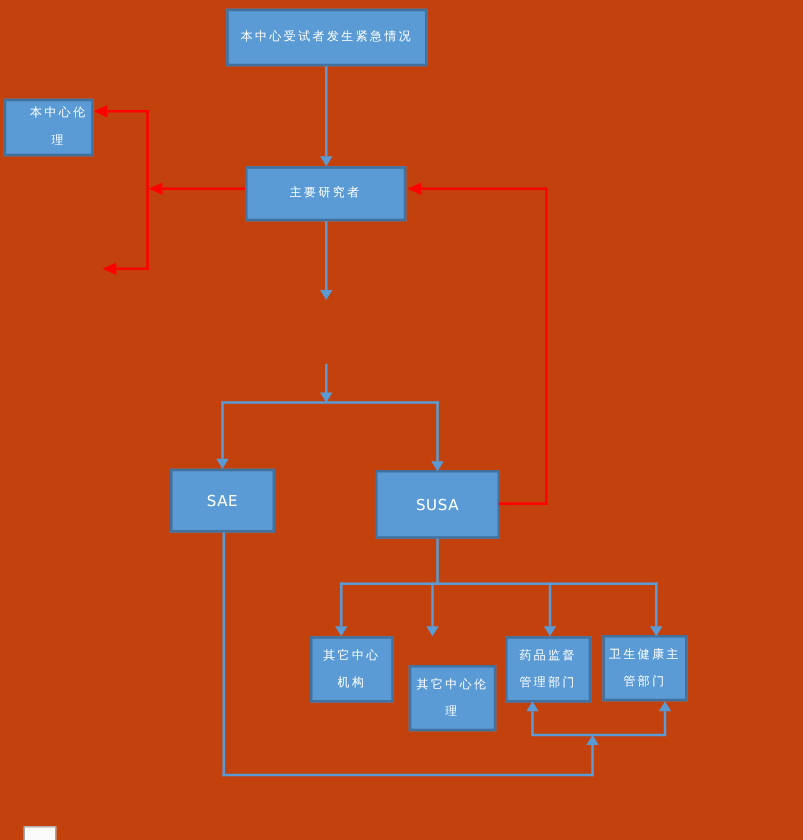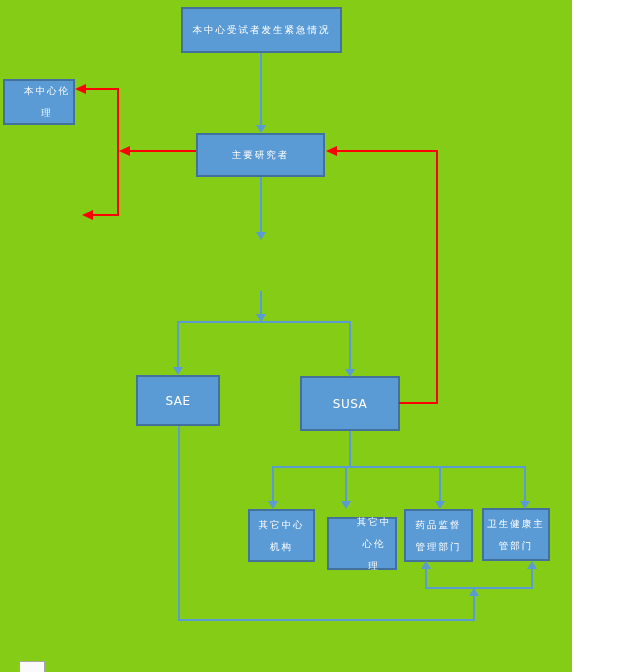--- a/index.html
+++ b/index.html
@@ -4,22 +4,22 @@
 <style>
   :root {
     --box-fill: #5b9bd5;
     --box-border: #41719c;
     --line-blue: #5b9bd5;
     --line-red: #ff0000;
   }
   * { margin:0; padding:0; box-sizing:border-box; }
   body { background:#fff; font-family:"DejaVu Sans", sans-serif; }
   .stage {
-    position:relative; width:572px; height:672px;
-    background:#84cc16; overflow:hidden;
+    position:relative; width:642px; height:672px;
+    background:#c2410c; overflow:hidden;
   }
   .node {
     position:absolute;
     background:var(--box-fill);
     border:2px solid var(--box-border);
     color:#ffffff;
     display:flex; align-items:center; justify-content:center;
     text-align:center;
     font-size:9.5px; letter-spacing:2px; line-height:22px;
     white-space:pre-line;
@@ -57,21 +57,21 @@
   <div class="node" style="left:196px; top:133px; width:129px; height:44px;">主要研究者</div>
 
 
   <div class="node latin" style="left:136px; top:375px; width:84px; height:51px;">SAE</div>
 
   <div class="node latin" style="left:300px; top:376px; width:100px; height:55px;">SUSA</div>
 
   <div class="node" style="left:248px; top:509px; width:67px; height:53px;">其它中心
 机构</div>
 
-  <div class="node" style="left:327px; top:517px; width:70px; height:53px;padding-left:24px;">其它中心伦
+  <div class="node" style="left:327px; top:532px; width:70px; height:53px;">其它中心伦
 理</div>
 
   <div class="node" style="left:404px; top:509px; width:69px; height:53px;">药品监督
 管理部门</div>
 
   <div class="node" style="left:482px; top:508px; width:68px; height:53px;">卫生健康主
 管部门</div>
 
   <div class="vline" style="left:260px; top:53px;  height:72px;"></div>
   <div class="arr down" style="left:256px; top:125px;"></div>

